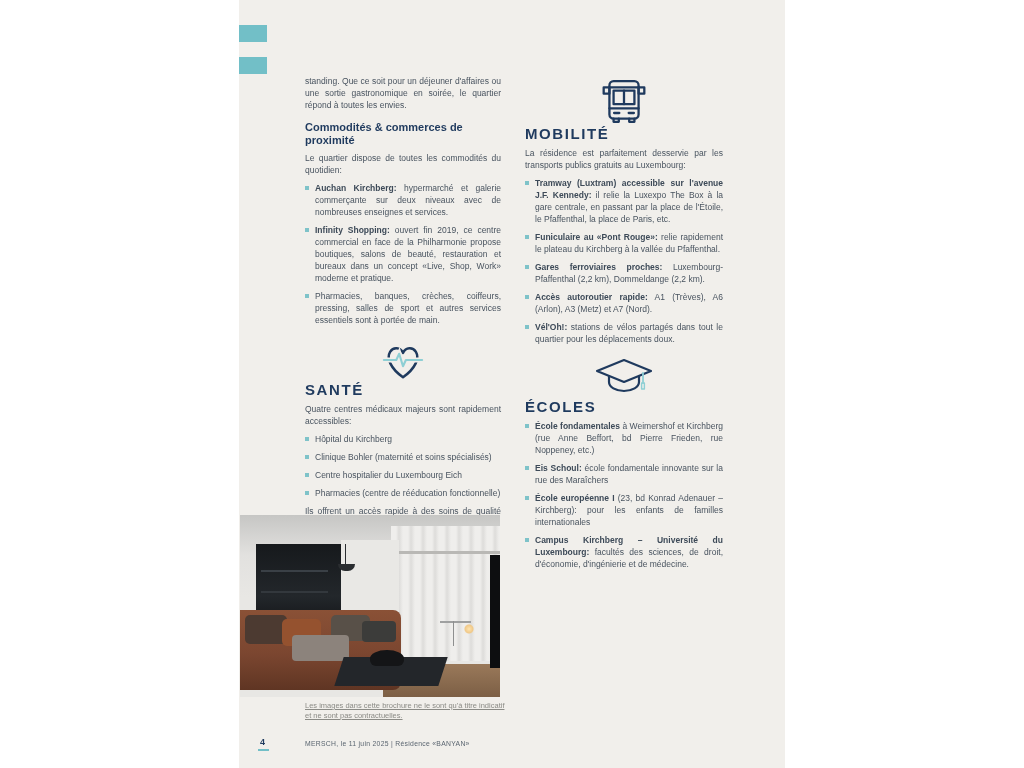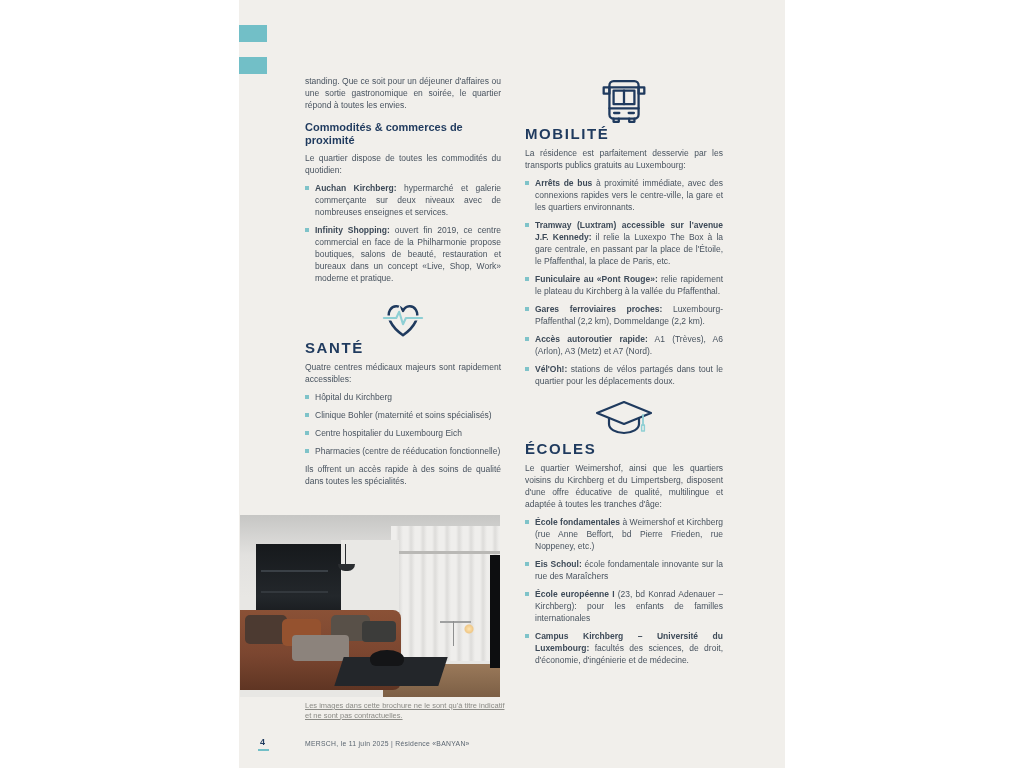--- a/index.html
+++ b/index.html
@@ -79,20 +79,24 @@
 
       <div class="bullets">
         <div class="bullet">
           <span class="bullet-marker"></span>
           <div class="bullet-text"><b>Auchan Kirchberg:</b><span> hypermarché et galerie commerçante sur deux niveaux avec de nombreuses enseignes et services.</span></div>
         </div>
         <div class="bullet">
           <span class="bullet-marker"></span>
           <div class="bullet-text"><b>Infinity Shopping:</b><span> ouvert fin 2019, ce centre commercial en face de la Philharmonie propose boutiques, salons de beauté, restauration et bureaux dans un concept «Live, Shop, Work» moderne et pratique.</span></div>
         </div>
+        <div class="bullet">
+          <span class="bullet-marker"></span>
+          <div class="bullet-text"><b></b><span>Pharmacies, banques, crèches, coiffeurs, pressing, salles de sport et autres services essentiels sont à portée de main.</span></div>
+        </div>
       </div>
 
       <div class="section-icon">
         <svg width="46" height="44" viewBox="0 0 48 46" fill="none">
           <path d="M24 41 C 11 32, 6.5 21, 10.5 14.5 C 14 9, 21 9.8, 24 15.5 C 27 9.8, 34 9, 37.5 14.5 C 41.5 21, 37 32, 24 41 Z" stroke="#1f3a5e" stroke-width="2.6" stroke-linejoin="round"></path>
           <polyline points="4,23 17,23 20,16.5 24,29.5 27,23 44,23" stroke="#f1efeb" stroke-width="5" fill="none"></polyline>
           <polyline points="4,23 17,23 20,16.5 24,29.5 27,23 44,23" stroke="#8ecfd4" stroke-width="2.2" fill="none" stroke-linecap="round" stroke-linejoin="round"></polyline>
         </svg>
       </div>
       <div class="section-title">SANTÉ</div>
@@ -157,24 +161,20 @@
           <rect x="38" y="11" width="5.5" height="6"></rect>
           <path d="M14 41 v3 h5 v-3 M29 41 v3 h5 v-3"></path>
         </svg>
       </div>
       <div class="section-title">MOBILITÉ</div>
       <div class="para">La résidence est parfaitement desservie par les transports publics gratuits au Luxembourg:</div>
 
       <div class="bullets">
         <div class="bullet">
           <span class="bullet-marker"></span>
-          <div class="bullet-text"><b>Arrêts de bus</b><span> à proximité immédiate, avec des connexions rapides vers le centre-ville, la gare et les quartiers environnants.</span></div>
-        </div>
-        <div class="bullet">
-          <span class="bullet-marker"></span>
           <div class="bullet-text"><b>Tramway (Luxtram) accessible sur l'avenue J.F. Kennedy:</b><span> il relie la Luxexpo The Box à la gare centrale, en passant par la place de l'Étoile, le Pfaffenthal, la place de Paris, etc.</span></div>
         </div>
         <div class="bullet">
           <span class="bullet-marker"></span>
           <div class="bullet-text"><b>Funiculaire au «Pont Rouge»:</b><span> relie rapidement le plateau du Kirchberg à la vallée du Pfaffenthal.</span></div>
         </div>
         <div class="bullet">
           <span class="bullet-marker"></span>
           <div class="bullet-text"><b>Gares ferroviaires proches:</b><span> Luxembourg-Pfaffenthal (2,2 km), Dommeldange (2,2 km).</span></div>
         </div>
@@ -190,21 +190,20 @@
 
       <div class="section-icon">
         <svg width="62" height="42" viewBox="0 0 62 42" fill="none" stroke-linejoin="round" stroke-linecap="round">
           <path d="M31 3 L58 14 L31 25 L4 14 Z" stroke="#1f3a5e" stroke-width="2.2"></path>
           <path d="M16 19 v6 c0 5 6.7 9 15 9 s15 -4 15 -9 v-6" stroke="#1f3a5e" stroke-width="2.2"></path>
           <path d="M50 16 v10" stroke="#8ecfd4" stroke-width="1.8"></path>
           <rect x="48.6" y="26" width="2.8" height="6" stroke="#8ecfd4" stroke-width="1.4"></rect>
         </svg>
       </div>
       <div class="section-title">ÉCOLES</div>
-      <div class="para">Le quartier Weimershof, ainsi que les quartiers voisins du Kirchberg et du Limpertsberg, disposent d'une offre éducative de qualité, multilingue et adaptée à toutes les tranches d'âge:</div>
 
       <div class="bullets">
         <div class="bullet">
           <span class="bullet-marker"></span>
           <div class="bullet-text"><b>École fondamentales</b><span> à Weimershof et Kirchberg (rue Anne Beffort, bd Pierre Frieden, rue Noppeney, etc.)</span></div>
         </div>
         <div class="bullet">
           <span class="bullet-marker"></span>
           <div class="bullet-text"><b>Eis Schoul:</b><span> école fondamentale innovante sur la rue des Maraîchers</span></div>
         </div>

